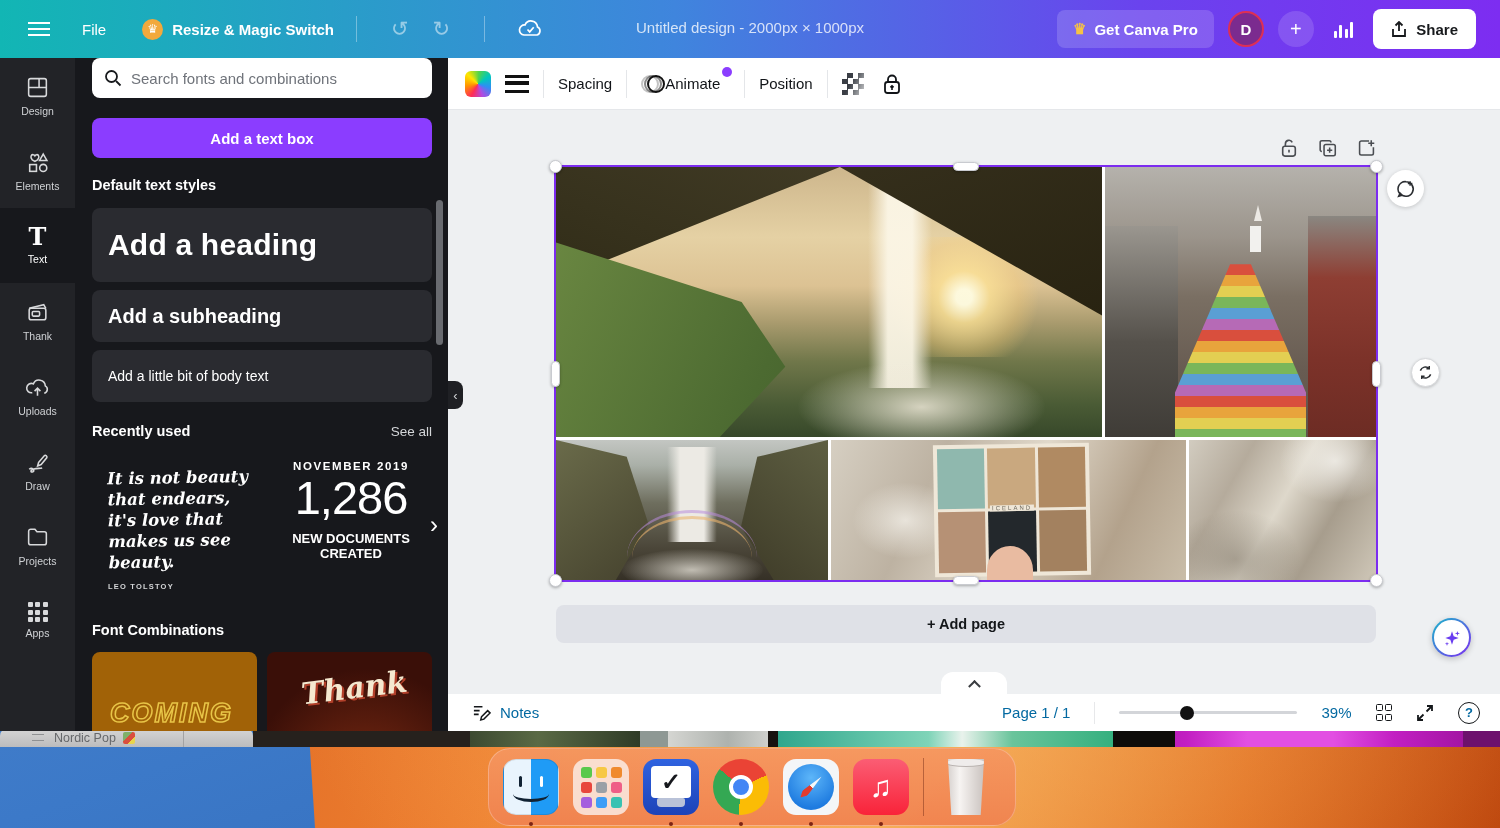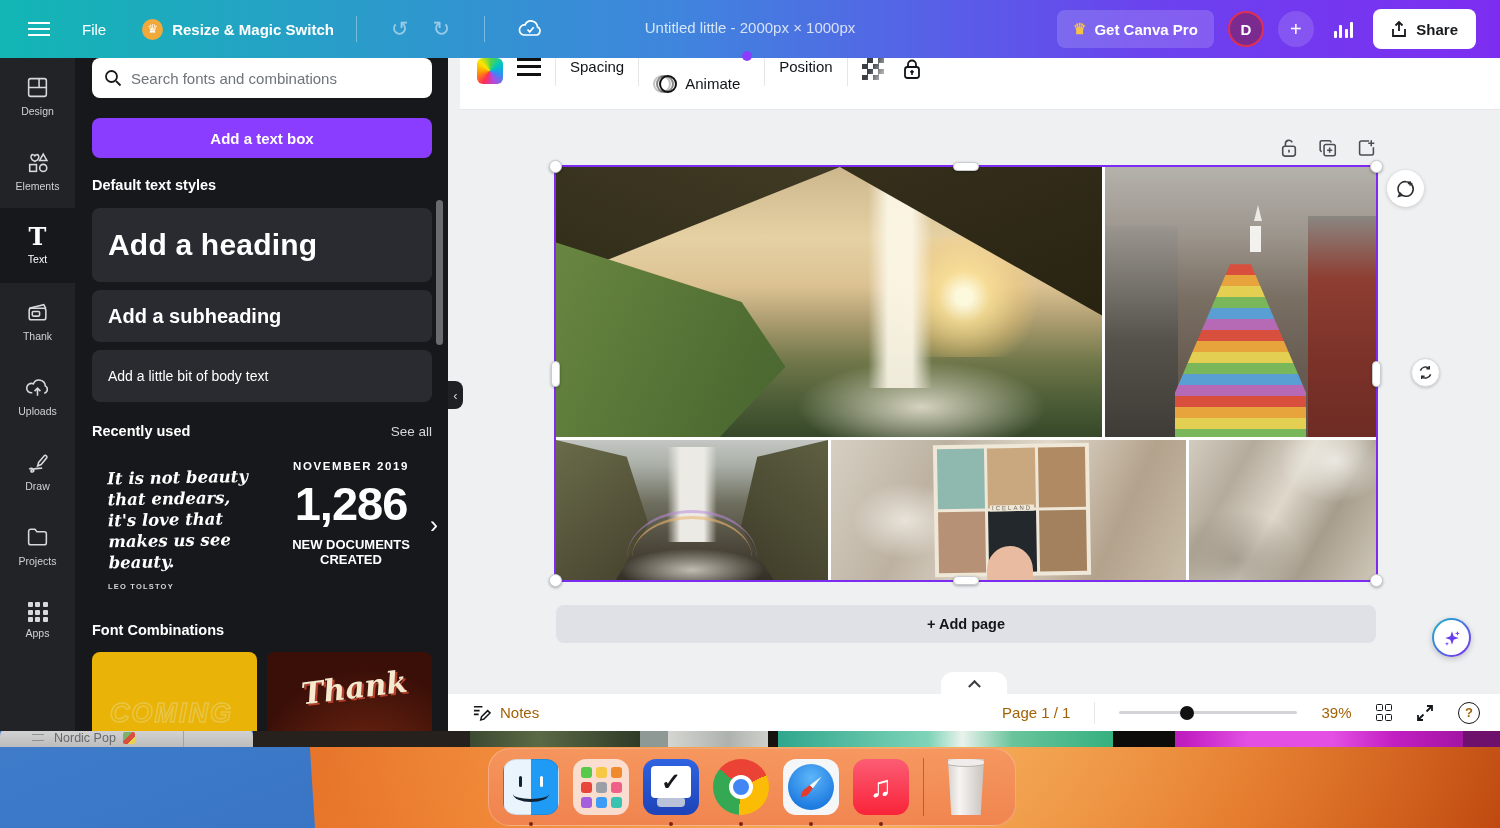--- a/index.html
+++ b/index.html
@@ -110,45 +110,45 @@
   .style-card.subheading { height:52px; font-size:20px; font-weight:700; }
   .style-card.body { height:52px; font-size:14px;text-align:center; }
   .recent-row { display:flex; align-items:center; justify-content:space-between; margin-top:21px; }
   .see-all { color:#d4d6d9; font-size:13.5px; }
   .recent-tiles { position:relative; display:flex; margin-top:14px; height:150px; }
   .quote-tile { width:178px; padding:14px 6px 0 16px; color:#fff; }
   .quote-script { font-family:"DejaVu Serif", serif; font-style:italic; font-weight:700; font-size:16.5px; line-height:1.28; transform:rotate(-1deg); }
   .quote-author { font-size:7.5px; letter-spacing:1.2px; font-weight:700; color:#d4d5d7; margin-top:9px; }
   .stat-tile { flex:1; text-align:center; color:#fff; padding-top:7px; }
   .stat-month { font-size:11.5px; font-weight:800; letter-spacing:1.6px; }
-  .stat-value { font-size:47px; font-weight:700; letter-spacing:-1px; line-height:1.1; margin-top:6px; }
+  .stat-value { font-size:47px; font-weight:400; letter-spacing:-1px; line-height:1.1; }
   .stat-cap { font-size:13px; font-weight:800; line-height:1.2; margin-top:7px; }
   .recent-next { position:absolute; right:-6px; top:62px; color:#fff; font-size:24px; line-height:20px; }
   .combo-row { display:flex; gap:10px; margin-top:14px; }
   .combo-card { width:175px; height:110px; border-radius:8px; overflow:hidden; position:relative; }
-  .combo-card.left { background:#eab308; }
+  .combo-card.left { background:#a16207; }
   .combo-left-text { position:absolute; left:18px; top:46px; font-size:27px; font-weight:800; font-style:italic; color:transparent;
       -webkit-text-stroke:1.5px #e8c547; letter-spacing:2px; }
   .combo-card.right { background:radial-gradient(circle at 60% 120%, #7a2a12, #3a0f08 70%); }
   .combo-right-text { position:absolute; left:34px; top:18px; font-family:"DejaVu Serif",serif; font-style:italic; font-weight:700;
       font-size:30px; color:#f5e9d0; transform:rotate(-7deg); text-shadow:2px 2px 0 #b3402a; }
   .panel-scrollbar { position:absolute; right:5px; top:142px; width:7px; height:145px; border-radius:4px; background:#696b70; }
   .panel-collapse { position:absolute; left:448px; top:381px; width:15px; height:28px; background:#1f2024; border-radius:0 8px 8px 0;
       color:#cfd1d4; font-size:13px; display:flex; align-items:center; justify-content:center; z-index:5; }
 
   
-  .toolbar { position:absolute; left:460px; right:0; top:58px; height:52px; background:#fff; border-bottom:1px solid #e5e7ea;
-      display:flex; padding-left:17px; color:#111418; }
+  .toolbar { position:absolute; left:448px; right:0; top:58px; height:52px; background:#fff; border-bottom:1px solid #e5e7ea;
+      display:flex; align-items:center; padding-left:17px; color:#111418; }
   .tb-sep { width:1px; height:28px; background:#e4e6e9; margin:0 14px; }
   .color-tile { width:26px; height:26px; border-radius:6px;
       background:conic-gradient(from 210deg, #ff2d55, #ff9500, #ffe600, #51d44b, #00c7be, #2f8ef4, #b14ae2, #ff2d55); }
   .lines-ic { width:24px; height:18px; margin-left:14px; border-top:3.5px solid #111; border-bottom:3.5px solid #111; position:relative; }
   .lines-ic:after { content:""; position:absolute; left:0; right:0; top:3.8px; height:3.5px; background:#111; }
   .tb-label { font-size:15px; font-weight:500; }
-  .animate-group { display:flex; align-items:center; gap:8px; position:relative; padding-right:10px; }
+  .animate-group { display:flex; align-items:center; position:relative; padding-right:10px; }
   .anim-circles { position:relative; width:24px; height:20px; }
   .anim-circles i { position:absolute; top:1px; width:18px; height:18px; border-radius:50%; border:2px solid #111; display:block; }
   .anim-circles i.b1 { left:0; opacity:.25; } .anim-circles i.b2 { left:3px; opacity:.5; } .anim-circles i.b3 { left:6px; }
   .anim-dot { position:absolute; right:-2px; top:-7px; width:10px; height:10px; border-radius:50%; background:#8b3dff; }
   .checker-ic { width:22px; height:22px; margin-right:18px;
       background:conic-gradient(#3a3e45 0 25%, transparent 0 50%, #3a3e45 0 75%, transparent 0) 0 0/11px 11px;
       -webkit-mask-image:linear-gradient(115deg,#000 40%, rgba(0,0,0,.25)); mask-image:linear-gradient(115deg,#000 40%, rgba(0,0,0,.25)); }
 
   
   .workspace { position:absolute; left:448px; right:0; top:110px; bottom:37px; background:#eef0f2; }
@@ -225,21 +225,21 @@
       background:linear-gradient(#fff,#fff) padding-box, linear-gradient(135deg,#19b7c9,#7d2df1) border-box;
       border:2px solid transparent; box-shadow:0 2px 6px rgba(0,0,0,.2); display:flex; align-items:center; justify-content:center; }
   .add-page { position:absolute; left:108px; top:495px; width:820px; height:38px; border-radius:8px; background:#dfe1e7;
       display:flex; align-items:center; justify-content:center; font-size:14.5px; font-weight:700; color:#14171a; }
 
   
   .up-tab { position:absolute; left:941px; top:672px; width:66px; height:22px; background:#fff; border-radius:12px 12px 0 0;
       display:flex; align-items:center; justify-content:center; z-index:3; }
   .chev-up { width:9px; height:9px; border-left:2px solid #3a3d41; border-top:2px solid #3a3d41; transform:rotate(45deg) translate(2px,2px); }
   .statusbar { position:absolute; left:448px; right:0; bottom:0; height:37px; background:#fff; display:flex; align-items:center;
-      padding:0 20px 0 24px; color:#a16207; font-size:15px; z-index:2; }
+      padding:0 20px 0 24px; color:#0369a1; font-size:15px; z-index:2; }
   .sb-left { display:flex; align-items:center; gap:9px; }
   .sb-right { margin-left:auto; display:flex; align-items:center; gap:24px; }
   .sb-sep { width:1px; height:22px; background:#e7e8ea; }
   .slider { position:relative; width:178px; height:3px; background:#d3d5d9; border-radius:2px; }
   .slider .knob { position:absolute; left:38%; top:50%; transform:translate(-50%,-50%); width:14px; height:14px; border-radius:50%; background:#111; }
   .grid-ic { display:grid; grid-template-columns:7px 7px; grid-template-rows:7px 7px; gap:2.5px; }
   .grid-ic i { border:1.8px solid #14171a; border-radius:1.5px; }
   .help-ic { width:22px; height:22px; border-radius:50%; border:1.8px solid #14171a; display:flex; align-items:center; justify-content:center; font-size:13px; font-weight:700; }
 </style>
 </head>
@@ -331,21 +331,21 @@
       <div class="crown-badge">♛</div>
       <div class="hdr-resize">Resize &amp; Magic Switch</div>
       <div class="hdr-sep"></div>
       <div class="hdr-undo">↺</div>
       <div class="hdr-redo">↻</div>
       <div class="hdr-sep"></div>
       <svg class="cloud-ic" width="26" height="22" viewBox="0 0 26 22">
         <path d="M7 17 A5 5 0 1 1 8 7 A6.5 6.5 0 0 1 20.5 9 A4.3 4.3 0 0 1 20 17 Z" fill="none" stroke="#fff" stroke-width="1.7"></path>
         <path d="M10.5 11.5 l2.2 2.4 4-4.6" fill="none" stroke="#fff" stroke-width="1.7"></path>
       </svg>
-      <div class="hdr-title">Untitled little - 2000px × 1000px</div>
+      <div class="hdr-title">Untitled design - 2000px × 1000px</div>
       <div class="hdr-right">
         <div class="pro-btn">
           <span class="crown">♛</span>
           <span>Get Canva Pro</span>
         </div>
         <div class="avatar">D</div>
         <div class="plus-btn">+</div>
         <div class="bars-ic">
           <i style="height:7px"></i>
             <i style="height:13px"></i>

